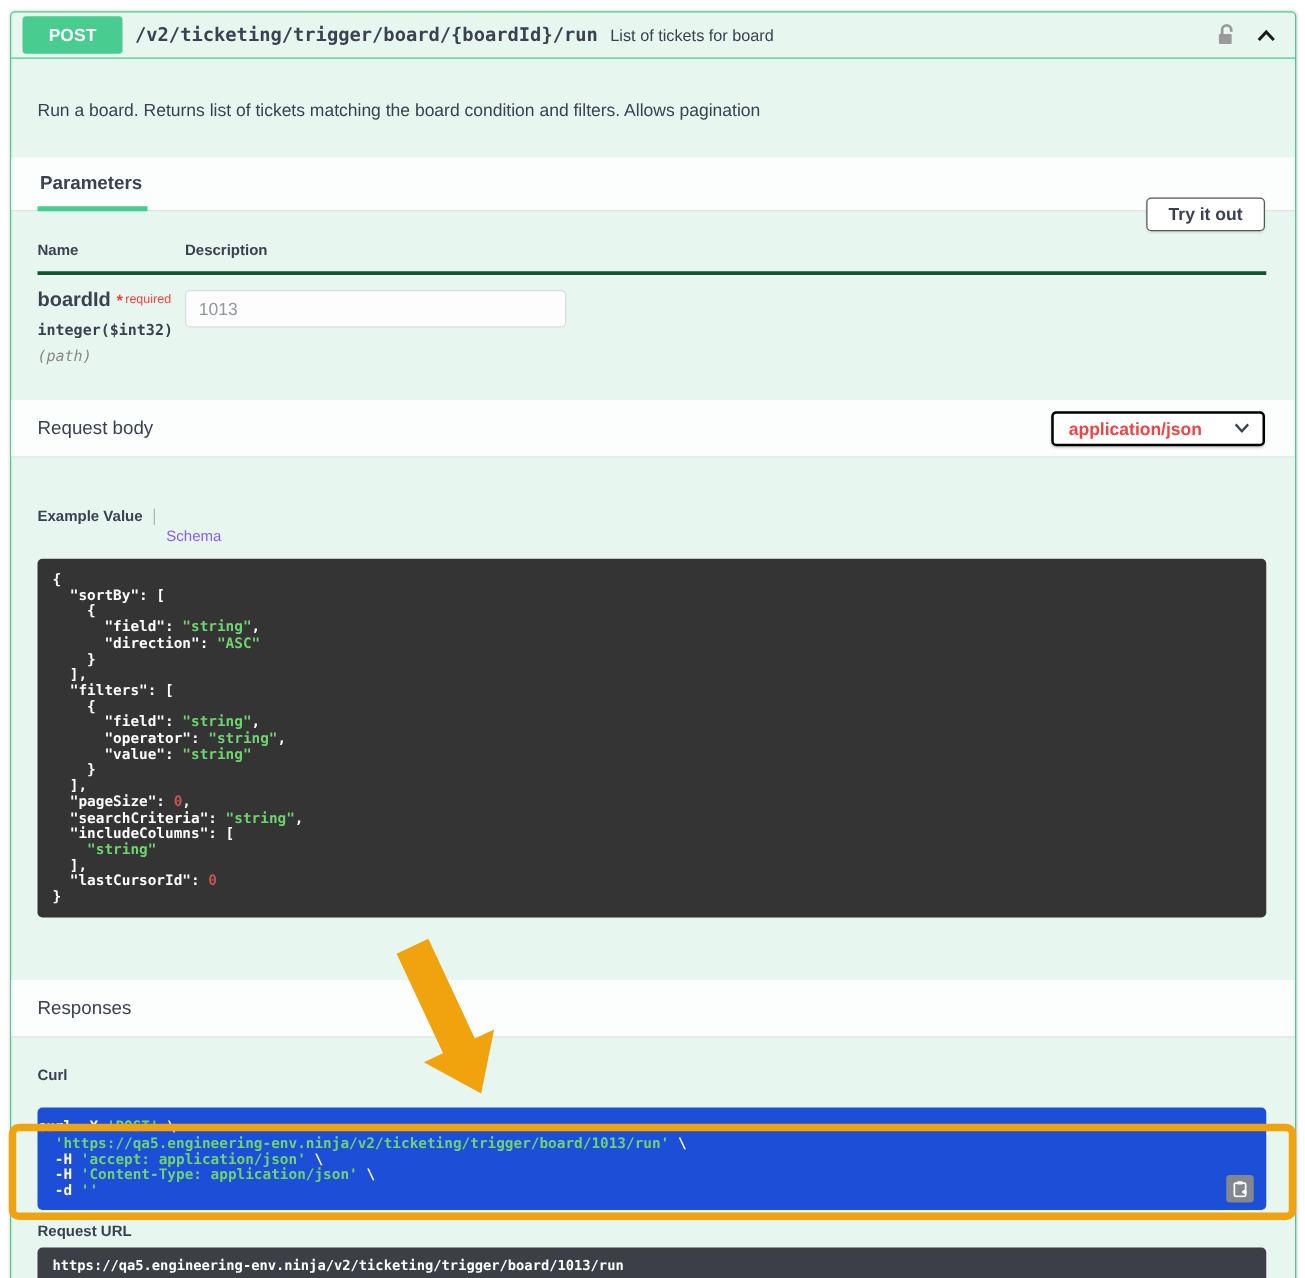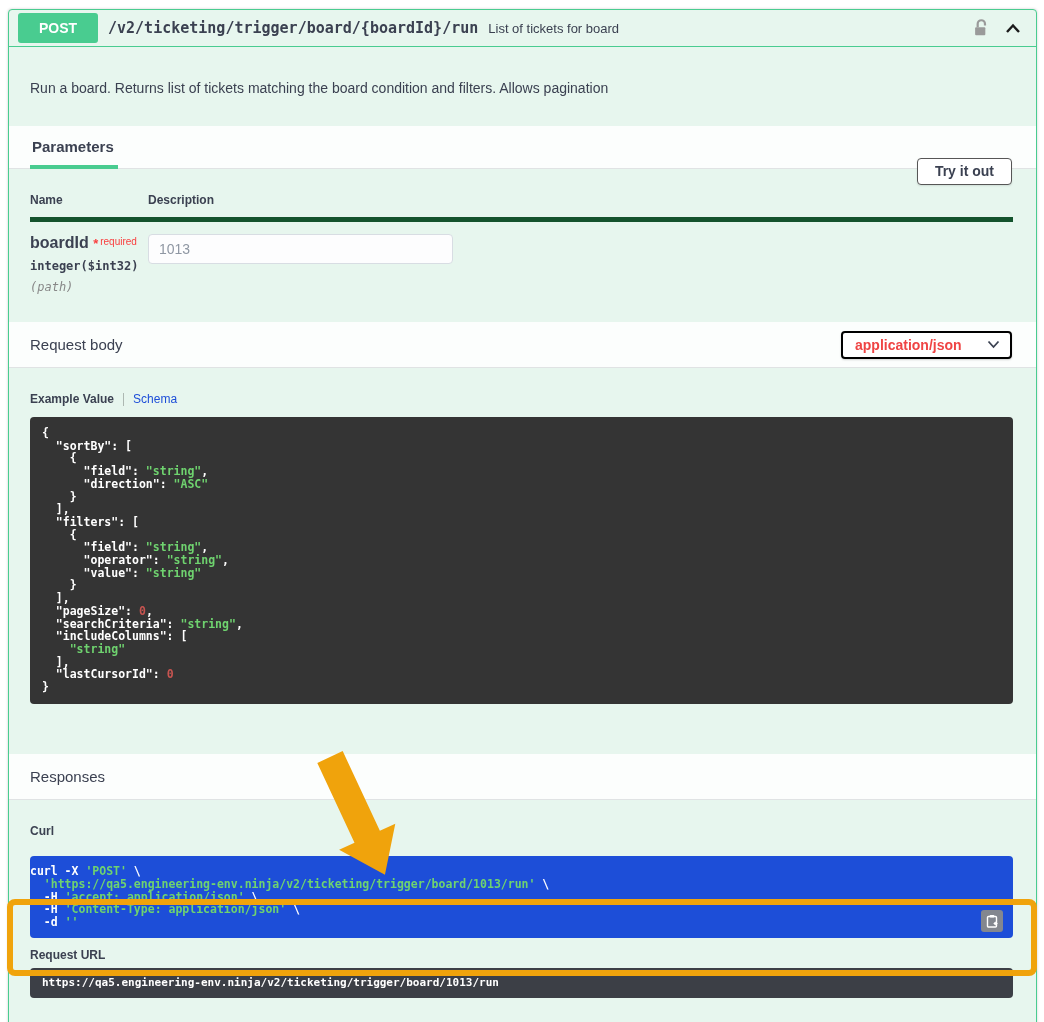--- a/index.html
+++ b/index.html
@@ -26,21 +26,21 @@
   .params-header{padding:12px 24px 0 21px;height:43px;align-items:flex-start;}
   .params-title{font-size:15px;font-weight:600;color:#3b4151;display:inline-block;
     padding:0 4px 10px 2px;border-bottom:4px solid #49cc90;}
   .tryout-btn{background:#fff;border:1px solid #565656;border-radius:4px;color:#3b4151;
     font-size:14px;font-weight:600;padding:5px 17px;height:27px;box-sizing:border-box;
     line-height:15px;cursor:pointer;box-shadow:0 1px 2px rgba(0,0,0,.1);font-family:"Liberation Sans",sans-serif;margin-top:20px;}
 
   
   .params-body{padding:24px 23px 0 21px;}
   .param-cols{display:flex;font-size:12px;font-weight:700;color:#3b4151;
-    padding-bottom:10px;border-bottom:5px solid #14532d;}
+    padding-bottom:10px;border-bottom:3px solid #14532d;}
   .col-name{width:118px;}
   .param-row{display:flex;padding:12px 0 28px;}
   .param-meta{width:118px;}
   .param-name{font-size:16px;font-weight:700;color:#3b4151;}
   .required-star{color:#f93e3e;font-weight:700;font-size:13px;}
   .required-word{color:#f93e3e;font-size:10px;vertical-align:3px;margin-left:2px;}
   .param-type{font-family:"DejaVu Sans Mono",monospace;font-size:12px;font-weight:700;color:#3b4151;margin-top:7px;}
   .param-in{font-family:"DejaVu Sans Mono",monospace;font-size:12px;font-style:italic;color:#888;margin-top:7px;}
   .param-input{width:305px;height:30px;box-sizing:border-box;border:1px solid #d8dde3;border-radius:4px;
     background:#fdfdfe;color:#8f97a3;font-size:14px;padding:6px 10px;font-family:"Liberation Sans",sans-serif;outline:none;}
@@ -50,21 +50,21 @@
   .reqbody-label{font-size:15px;color:#3b4151;}
   .ctype-select{display:flex;align-items:center;justify-content:space-between;width:171px;height:28px;
     box-sizing:border-box;background:#fff;border:2px solid #000000;border-radius:4px;padding:0 10px 0 12px;
     font-size:14px;font-weight:600;color:#ef4444;cursor:pointer;box-shadow:0 1px 2px rgba(0,0,0,.18);}
 
   
   .model-area{padding:24px 23px 50px 21px;}
   .tabs{display:flex;align-items:center;font-size:12px;}
   .tab-active{font-weight:700;color:#3b4151;cursor:pointer;}
   .tab-divider{width:1px;height:13px;background:rgba(0,0,0,.25);margin:0 9px;}
-  .tab-inactive{color:#1d4ed8;cursor:pointer;}
+  .tab-inactive{color:#8b5cf6;cursor:pointer;margin-top:32px;}
   pre.codeblock{margin:11px 0 0;background:#343434;border-radius:4px;padding:10px 12px;
     font-family:"DejaVu Sans Mono",monospace;font-size:11.5px;font-weight:600;color:#fff;overflow:hidden;}
   .example-block .code-line{line-height:12.7px;}
   .code-line{white-space:pre;}
   .tk-w{color:#ffffff;}
   .tk-s{color:#6fd36f;}
   .tk-n{color:#c75450;}
 
   
   .responses-header{padding:13px 24px 13px 21px;height:46px;align-items:center;}

